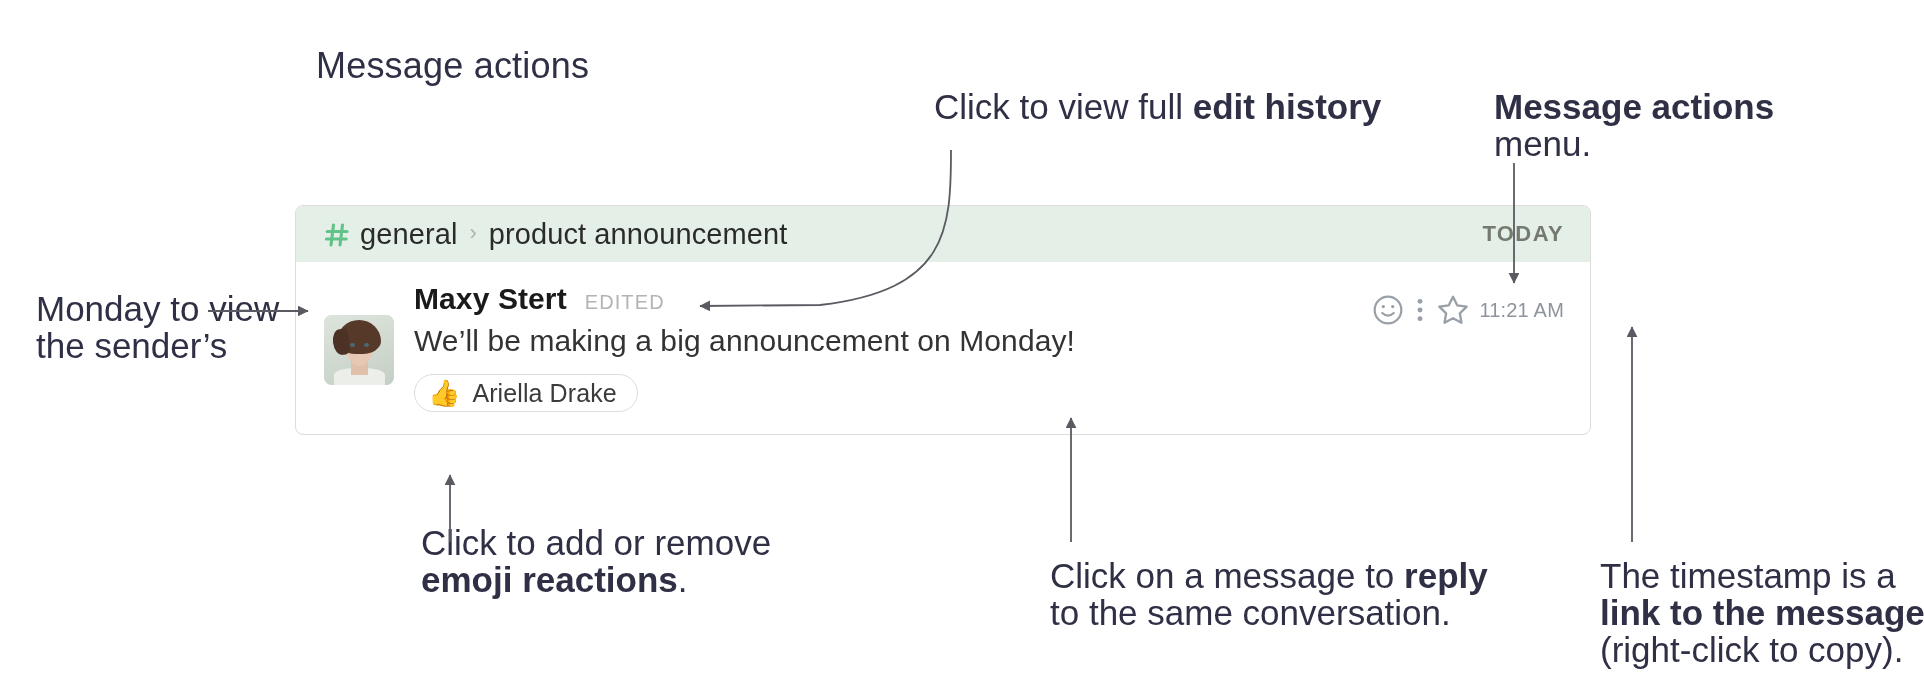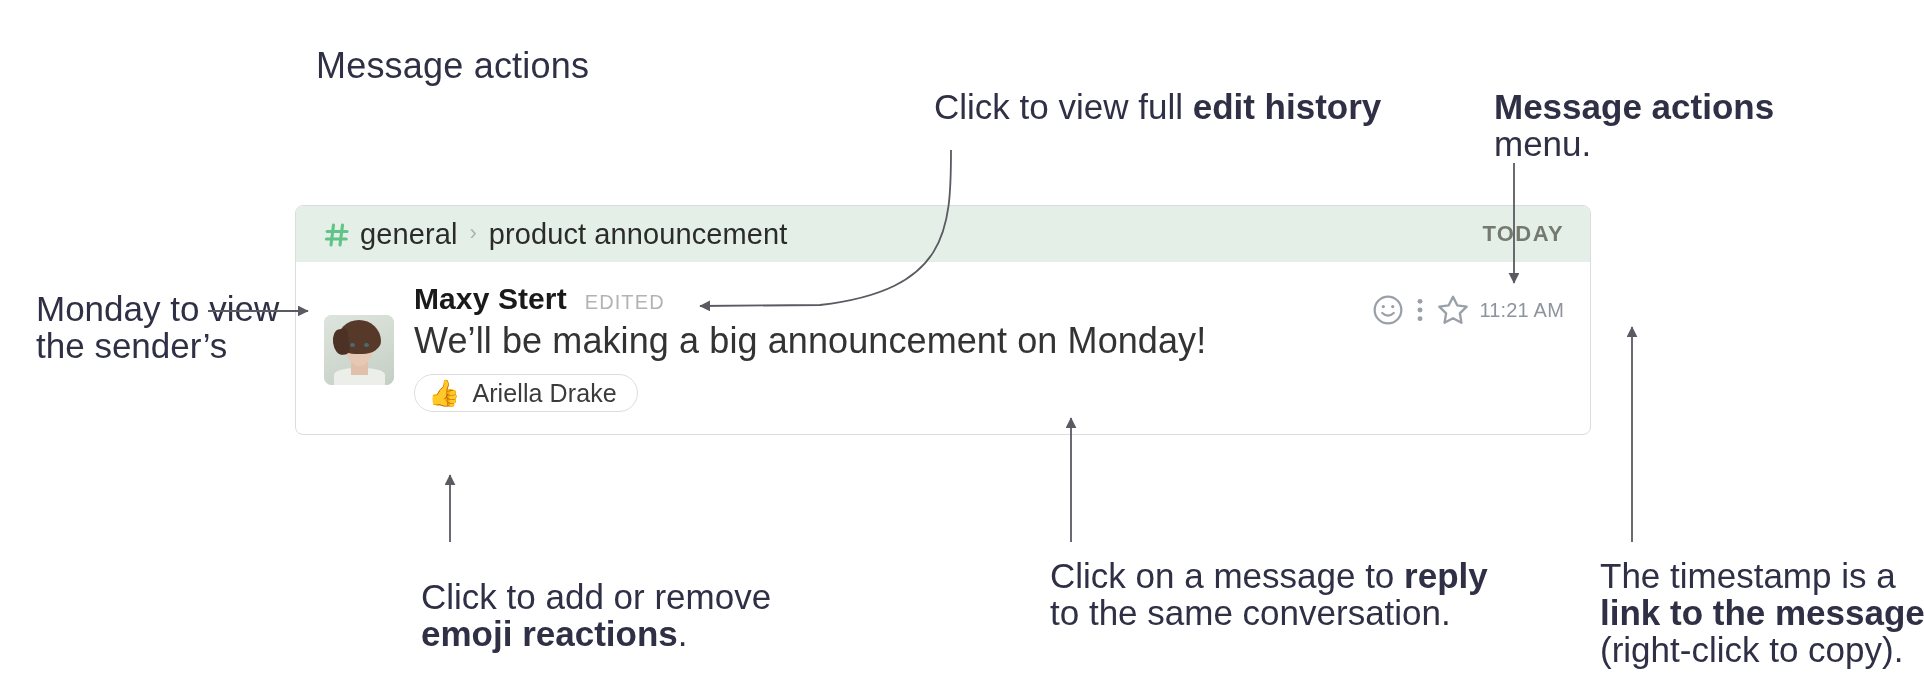--- a/index.html
+++ b/index.html
@@ -35,21 +35,21 @@
     line-height: 37px;
     color: #2f3045;
     font-weight: 400;
     white-space: nowrap;
   }
   .annot b { font-weight: 700; }
 
   #annot-edit-history { left: 934px; top: 88px; }
   #annot-actions-menu { left: 1494px; top: 88px; }
   #annot-user-card    { left: 36px;  top: 290px; }
-  #annot-emoji        { left: 421px; top: 578px; }
+  #annot-emoji        { left: 421px; top: 524px; }
   #annot-reply        { left: 1050px;top: 557px; }
   #annot-timestamp    { left: 1600px;top: 557px; }
 
   
   #connectors {
     position: absolute;
     left: 0; top: 0;
     width: 1924px;
     height: 696px;
     pointer-events: none;
@@ -195,21 +195,21 @@
     letter-spacing: 0.1px;
   }
   #edited-badge {
     margin-left: 18px;
     font-size: 20px;
     letter-spacing: 1.1px;
     color: #b3b3b3;
     font-weight: 400;
   }
   #message-text {
-    font-size: 36px;
+    font-size: 30px;
     color: #333333;
     line-height: 42px;
     font-weight: 400;
     letter-spacing: 0.1px;
   }
 
   #reactions-row { margin-top: 12px; }
   .reaction-pill {
     display: inline-flex;
     align-items: center;

